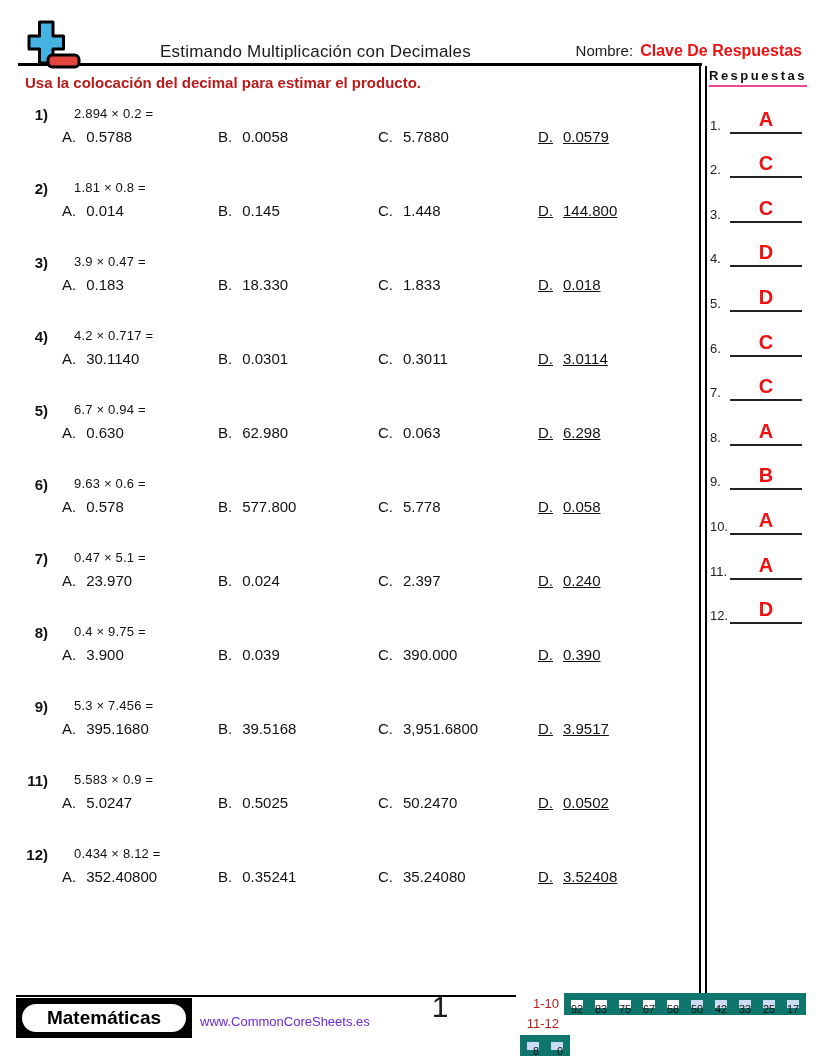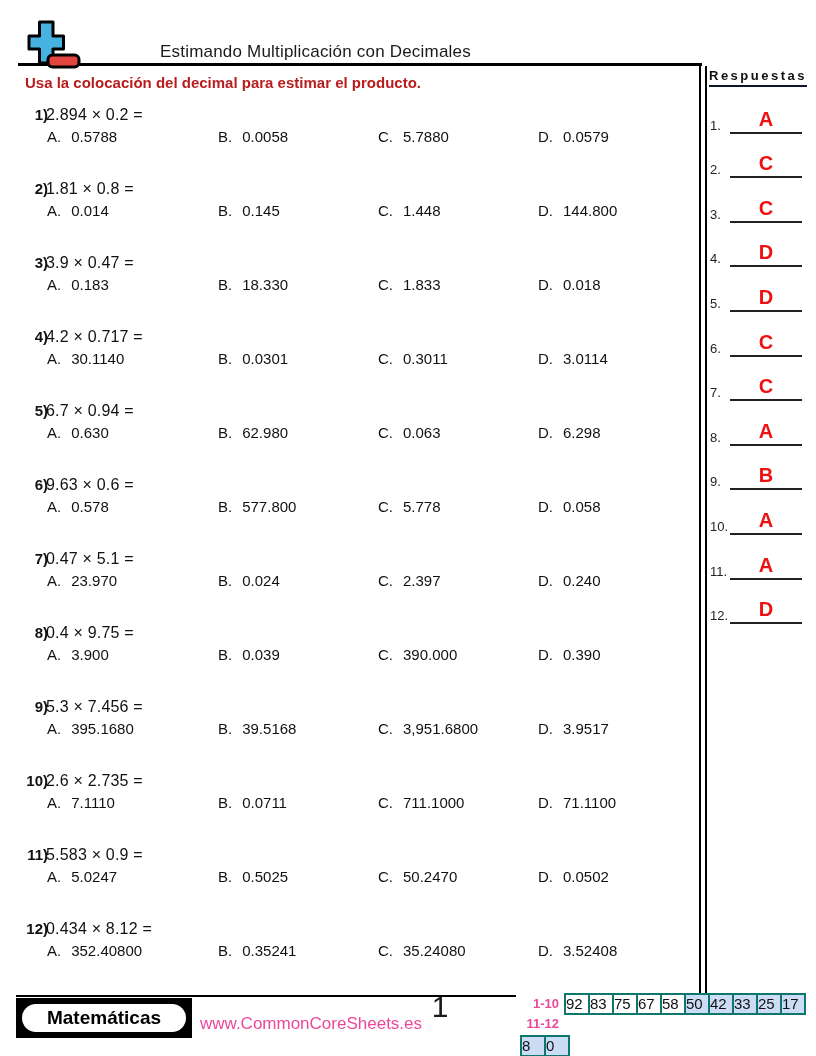--- a/index.html
+++ b/index.html
@@ -20,65 +20,69 @@
   .name-row{position:absolute;right:14px;top:42px;display:flex;align-items:baseline;gap:7px;}
   .name-label{font-size:15px;color:#1a1a1a;}
   .name-value{font-size:16px;font-weight:bold;color:var(--accent-red);}
   .header-rule{position:absolute;left:18px;top:63px;width:684px;height:3px;background:#000;}
   .instruction{position:absolute;left:25px;top:74px;font-size:15px;font-weight:bold;color:#b91c1c;}
 
   
   .questions-host{position:absolute;left:14px;top:106px;width:688px;}
   .q{position:relative;height:74px;}
   .q-num{position:absolute;left:0;top:0;width:34px;text-align:right;font-weight:bold;font-size:15px;}
-  .q-expr{position:absolute;left:32px;top:0;font-size:16px;letter-spacing:.2px;}
+  .q-expr{position:absolute;left:60px;top:0;font-size:13px;letter-spacing:.2px;}
   .opt{position:absolute;top:22px;font-size:15px;white-space:nowrap;}
-  .opt-a{left:33px;}
+  .opt-a{left:48px;}
   .opt-b{left:204px;}
   .opt-c{left:364px;}
-  .opt-d{left:524px;}
+  .opt-d{left:524px;text-decoration:underline;}
   .opt-label{margin-right:10px;}
 
   
   .vline{position:absolute;top:66px;height:927px;width:2px;background:#000;}
   .vline-1{left:699px;}
   .vline-2{left:705px;}
-  .answers-title{position:absolute;left:709px;top:68px;font-size:13px;font-weight:bold;letter-spacing:2.5px;border-bottom:2px solid #0f172a;padding-bottom:2px;}
+  .answers-title{position:absolute;left:709px;top:68px;font-size:13px;font-weight:bold;letter-spacing:2.5px;border-bottom:2px solid #ec4899;padding-bottom:2px;}
   .answers-host{position:absolute;left:706px;top:96px;width:104px;}
   .ans-item{position:relative;height:44.6px;}
   .ans-num{position:absolute;left:4px;bottom:8px;font-size:13px;color:#222;}
   .ans-slot{position:absolute;left:24px;right:8px;bottom:7px;border-bottom:2px solid #222;text-align:center;}
   .ans-letter{display:block;font-size:20px;font-weight:bold;color:var(--accent-red);line-height:1;padding-bottom:3px;}
 
   
   .footer-rule{position:absolute;left:16px;top:995px;width:500px;height:2px;background:#000;}
   .brand-box{position:absolute;left:16px;top:998px;width:176px;height:40px;background:#000;padding:4px;}
   .brand-pill{width:100%;height:100%;background:#fff;border:2px solid #000;border-radius:16px;display:flex;align-items:center;justify-content:center;font-size:19px;font-weight:bold;color:#000;}
-  .website{position:absolute;left:200px;top:1014px;font-size:17px;color:#ec4899;}
+  .website{position:absolute;left:200px;top:1014px;font-size:13px;color:#6d28d9;}
   .page-number{position:absolute;left:400px;top:990px;width:80px;text-align:center;font-size:30px;color:#1a1a1a;}
   .score-table{position:absolute;left:520px;top:993px;}
   .score-row{display:flex;}
   .score-row + .score-row{margin-top:-2px;flex-direction:column;}
-  .score-label{width:44px;text-align:right;padding-right:5px;font-size:13px;line-height:22px;color:#ec4899;font-weight:bold;}
-  .score-cell{width:26px;height:22px;border:2px solid #0f766e;text-align:left;font-size:15px;line-height:18px;background:#fff;}
+  .score-label{width:44px;text-align:right;padding-right:5px;font-size:13px;line-height:22px;color:#b91c1c;}
+  .score-cell{width:26px;height:22px;border:7px solid #0f766e;text-align:right;font-size:11px;line-height:18px;background:#fff;}
   .score-cell + .score-cell{margin-left:-2px;}
   .score-cell[data-shaded="true"]{background:var(--table-shade);}
 </style>
 </head>
 <body>
 
 <div class="page">
 
   <div class="logo">
     <svg width="58" height="50" viewBox="0 0 58 50">
       <path d="M13.5 2 L27 2 L27 16 L37.5 16 L37.5 29 L27 29 L27 43 L13.5 43 L13.5 29 L3 29 L3 16 L13.5 16 Z" fill="var(--logo-blue)" stroke="#000" stroke-width="3" stroke-linejoin="round"></path>
       <rect x="22" y="35" width="31" height="12" rx="4.5" fill="var(--logo-red)" stroke="#000" stroke-width="3"></rect>
     </svg>
   </div>
   <div class="page-title">Estimando Multiplicación con Decimales</div>
+  <div class="name-row">
+    <span class="name-label">Nombre:</span>
+    <span class="name-value">Clave De Respuestas</span>
+  </div>
   <div class="header-rule"></div>
   <div class="instruction">Usa la colocación del decimal para estimar el producto.</div>
 
   <div class="questions-host" id="questions-host">
     <div class="q">
       <span class="q-num">1)</span>
       <span class="q-expr">2.894 × 0.2 =</span>
       <span class="opt opt-a">
         <span class="opt-label">A.</span><span class="opt-value">0.5788</span>
       </span>
@@ -222,36 +226,20 @@
         <span class="opt-label">B.</span><span class="opt-value">39.5168</span>
       </span>
       <span class="opt opt-c">
         <span class="opt-label">C.</span><span class="opt-value">3,951.6800</span>
       </span>
       <span class="opt opt-d">
         <span class="opt-label">D.</span><span class="opt-value">3.9517</span>
       </span>
     </div>
 
-    <div class="q">
-      <span class="q-num">10)</span>
-      <span class="q-expr">2.6 × 2.735 =</span>
-      <span class="opt opt-a">
-        <span class="opt-label">A.</span><span class="opt-value">7.1110</span>
-      </span>
-      <span class="opt opt-b">
-        <span class="opt-label">B.</span><span class="opt-value">0.0711</span>
-      </span>
-      <span class="opt opt-c">
-        <span class="opt-label">C.</span><span class="opt-value">711.1000</span>
-      </span>
-      <span class="opt opt-d">
-        <span class="opt-label">D.</span><span class="opt-value">71.1100</span>
-      </span>
-    </div>
 
     <div class="q">
       <span class="q-num">11)</span>
       <span class="q-expr">5.583 × 0.9 =</span>
       <span class="opt opt-a">
         <span class="opt-label">A.</span><span class="opt-value">5.0247</span>
       </span>
       <span class="opt opt-b">
         <span class="opt-label">B.</span><span class="opt-value">0.5025</span>
       </span>

